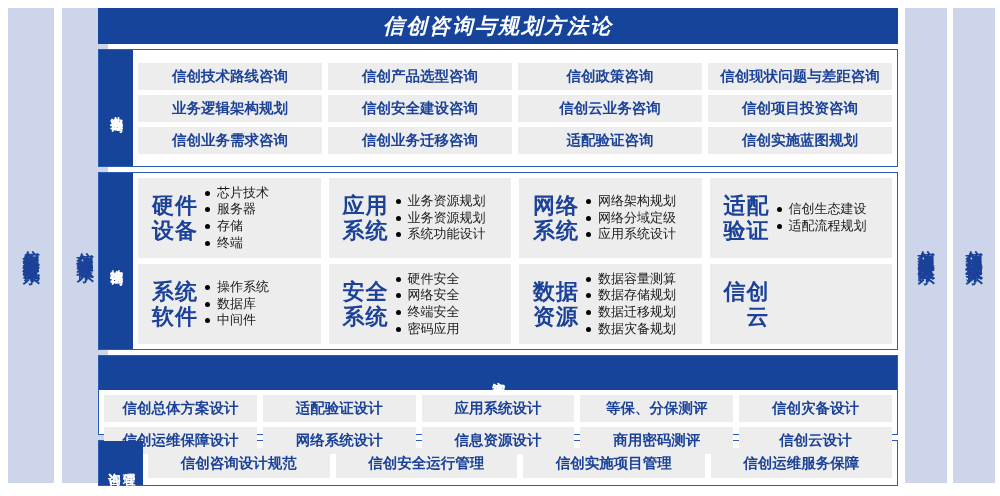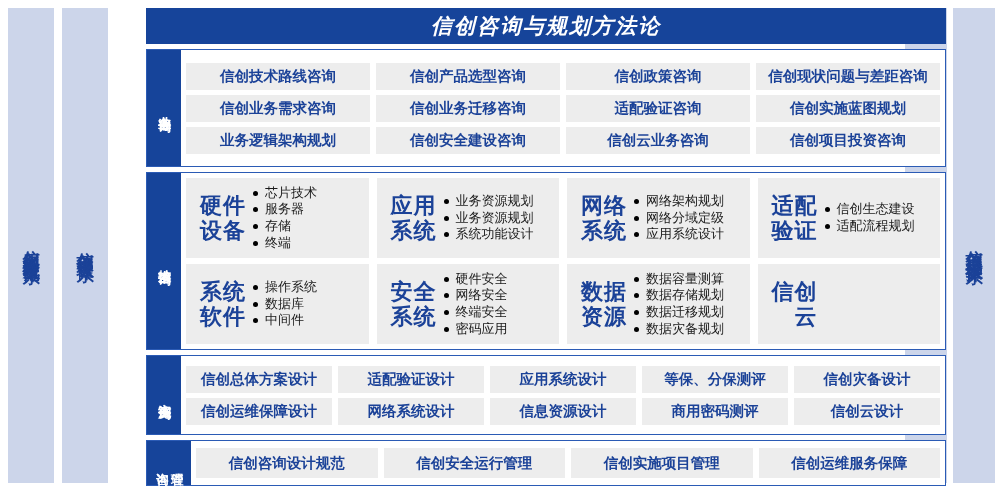--- a/index.html
+++ b/index.html
@@ -45,21 +45,20 @@
   #pillar-r1 { left: 905px; width: 42px; }
   #pillar-r2 { left: 953px; width: 42px; }
 
   
   #center {
     position: absolute;
     left: 98px;
     top: 8px;
     width: 800px;
     height: 480px;
-    margin-left: 48px;
   }
 
   
   #title-bar {
     height: 36px;
     background: #16449a;
     color: #ffffff;
     display: flex;
     align-items: center;
     justify-content: center;
@@ -171,21 +170,21 @@
     position: absolute;
     left: 1px;
     top: 6px;
     width: 5px;
     height: 5px;
     border-radius: 50%;
     background: #000000;
   }
 
   
-  #sec-implementation { height: 80px; }
+  #sec-implementation { height: 80px; flex-direction: column; }
 
   
   #sec-management { height: 46px; }
   #sec-management .cell { height: 30px; }
   #sec-management .sec-label { flex: 0 0 44px; font-size: 12.5px; }
   #sec-management .sec-label .vtext { letter-spacing: 0px; }
 </style>
 </head>
 <body>
 
@@ -214,30 +213,30 @@
         <span class="vtext">业务咨询</span>
       </div>
       <div class="sec-body">
         <div class="row">
           <div class="cell">信创技术路线咨询</div>
           <div class="cell">信创产品选型咨询</div>
           <div class="cell">信创政策咨询</div>
           <div class="cell">信创现状问题与差距咨询</div>
         </div>
         <div class="row">
+          <div class="cell">业务逻辑架构规划</div>
+          <div class="cell">信创安全建设咨询</div>
+          <div class="cell">信创云业务咨询</div>
+          <div class="cell">信创项目投资咨询</div>
+        </div>
+        <div class="row">
           <div class="cell">信创业务需求咨询</div>
           <div class="cell">信创业务迁移咨询</div>
           <div class="cell">适配验证咨询</div>
           <div class="cell">信创实施蓝图规划</div>
-        </div>
-        <div class="row">
-          <div class="cell">业务逻辑架构规划</div>
-          <div class="cell">信创安全建设咨询</div>
-          <div class="cell">信创云业务咨询</div>
-          <div class="cell">信创项目投资咨询</div>
         </div>
       </div>
     </div>
 
     <div class="section" id="sec-technical">
       <div class="sec-label">
         <span class="vtext">技术咨询</span>
       </div>
       <div class="sec-body">
 

